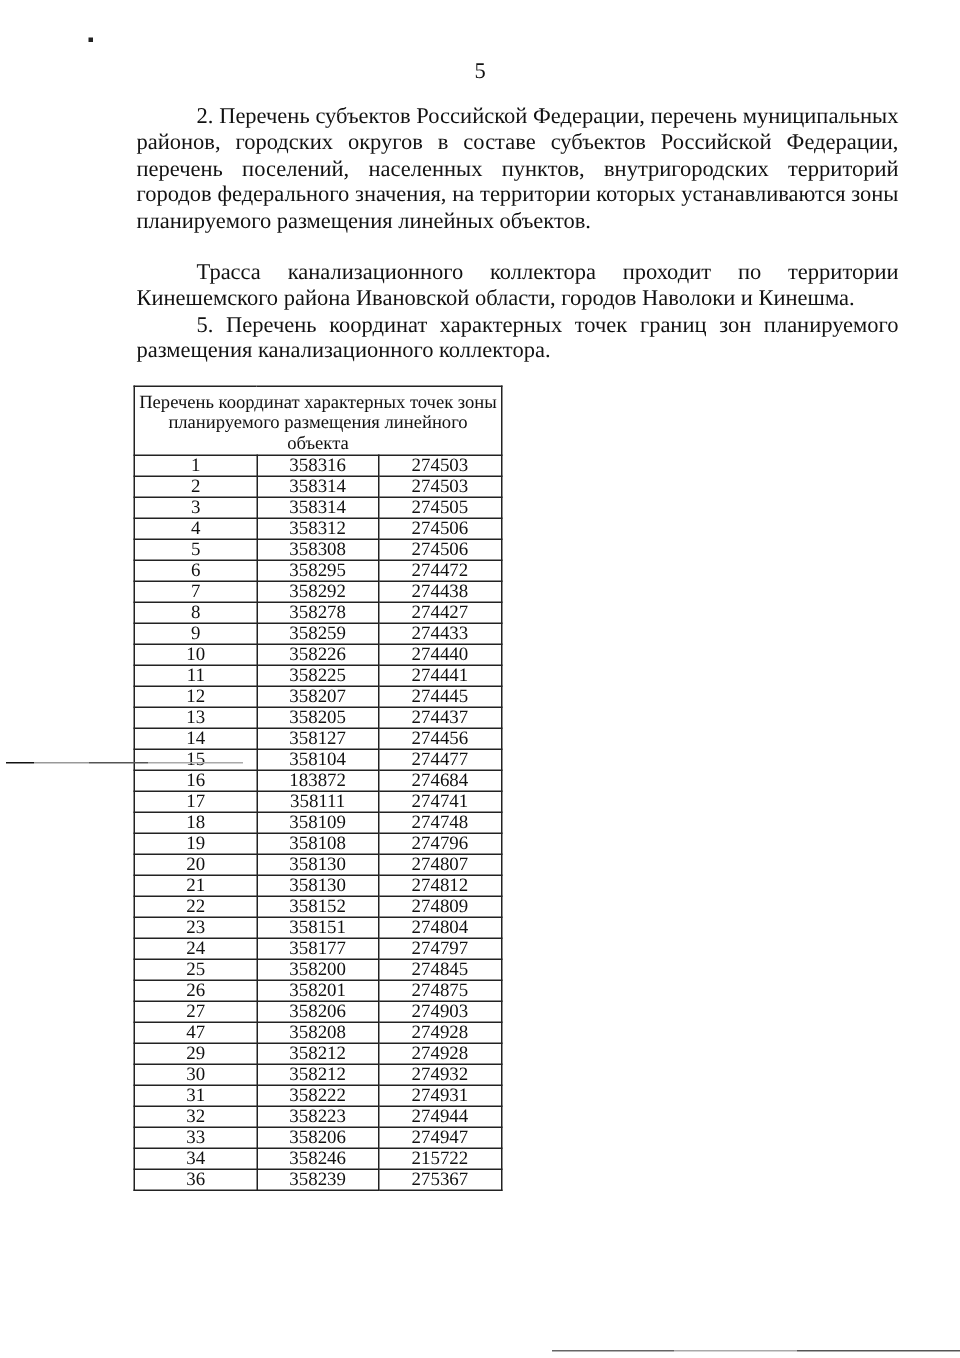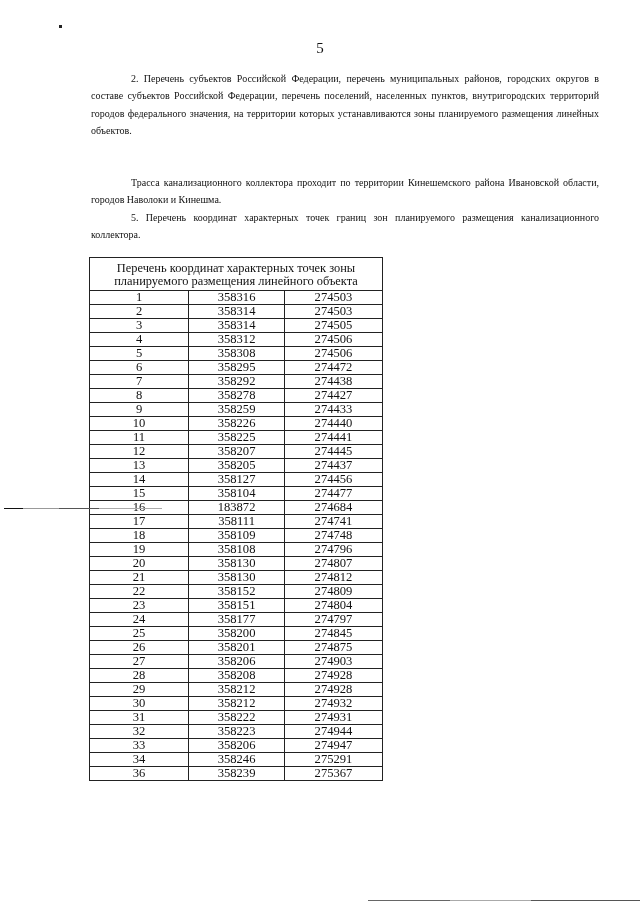--- a/index.html
+++ b/index.html
@@ -1,23 +1,23 @@
 <!DOCTYPE html>
 <html><head>
 <meta charset="utf-8">
 <style>
   html, body { margin: 0; padding: 0; background: #ffffff; }
   body { width: 640px; height: 905px; position: relative; overflow: hidden;
          font-family: "Liberation Serif", "DejaVu Serif", serif; color: #111; }
   .page-number { position: absolute; top: 40px; left: 0; width: 640px; text-align: center; font-size: 15px; }
-  .para { position: absolute; left: 91px; width: 508px; font-size: 10px; line-height: 17.4px; text-align: justify; margin: 0; }
+  .para { position: absolute; left: 91px; width: 508px; font-size: 15px; line-height: 17.4px; text-align: justify; margin: 0; }
   .p1 { top: 70px; text-indent: 40px; }
   .p2 { top: 174px; text-indent: 40px; }
   .p3 { top: 209px; text-indent: 40px; }
-  table.coords { position: absolute; left: 89px; top: 257px; width: 294px; border-collapse: collapse;
+  table.coords { position: absolute; left: 89px; top: 257px; width: 246px; border-collapse: collapse;
                  font-size: 12.6px; line-height: 13px; }
   table.coords td, table.coords th { border: 1px solid #222; padding: 0; text-align: center; font-weight: normal; height: 13px; }
   table.coords .caption-cell { font-size: 12.4px; line-height: 13.4px; padding: 4px 2px 1px 2px; height: auto; }
   table.coords col.c1 { width: 86px; }
   table.coords col.c2 { width: 83px; }
   table.coords col.c3 { width: 85px; }
   .dot-artifact { position: absolute; left: 59px; top: 25px; width: 3px; height: 3px; background: #222; }
   .margin-line { position: absolute; left: 4px; top: 508px; width: 158px; height: 1px;
                  background: linear-gradient(90deg, #111 0 12%, #999 12% 35%, #555 35% 60%, #aaa 60% 100%); }
   .bottom-line { position: absolute; left: 368px; top: 900px; width: 272px; height: 1px;
@@ -175,21 +175,21 @@
         <td>26</td>
         <td>358201</td>
         <td>274875</td>
       </tr>
       <tr>
         <td>27</td>
         <td>358206</td>
         <td>274903</td>
       </tr>
       <tr>
-        <td>28</td>
+        <td>47</td>
         <td>358208</td>
         <td>274928</td>
       </tr>
       <tr>
         <td>29</td>
         <td>358212</td>
         <td>274928</td>
       </tr>
       <tr>
         <td>30</td>
@@ -207,21 +207,21 @@
         <td>274944</td>
       </tr>
       <tr>
         <td>33</td>
         <td>358206</td>
         <td>274947</td>
       </tr>
       <tr>
         <td>34</td>
         <td>358246</td>
-        <td>275291</td>
+        <td>215722</td>
       </tr>
       <tr>
         <td>36</td>
         <td>358239</td>
         <td>275367</td>
       </tr>
     </tbody>
 </table>
 
 <div class="margin-line"></div>

